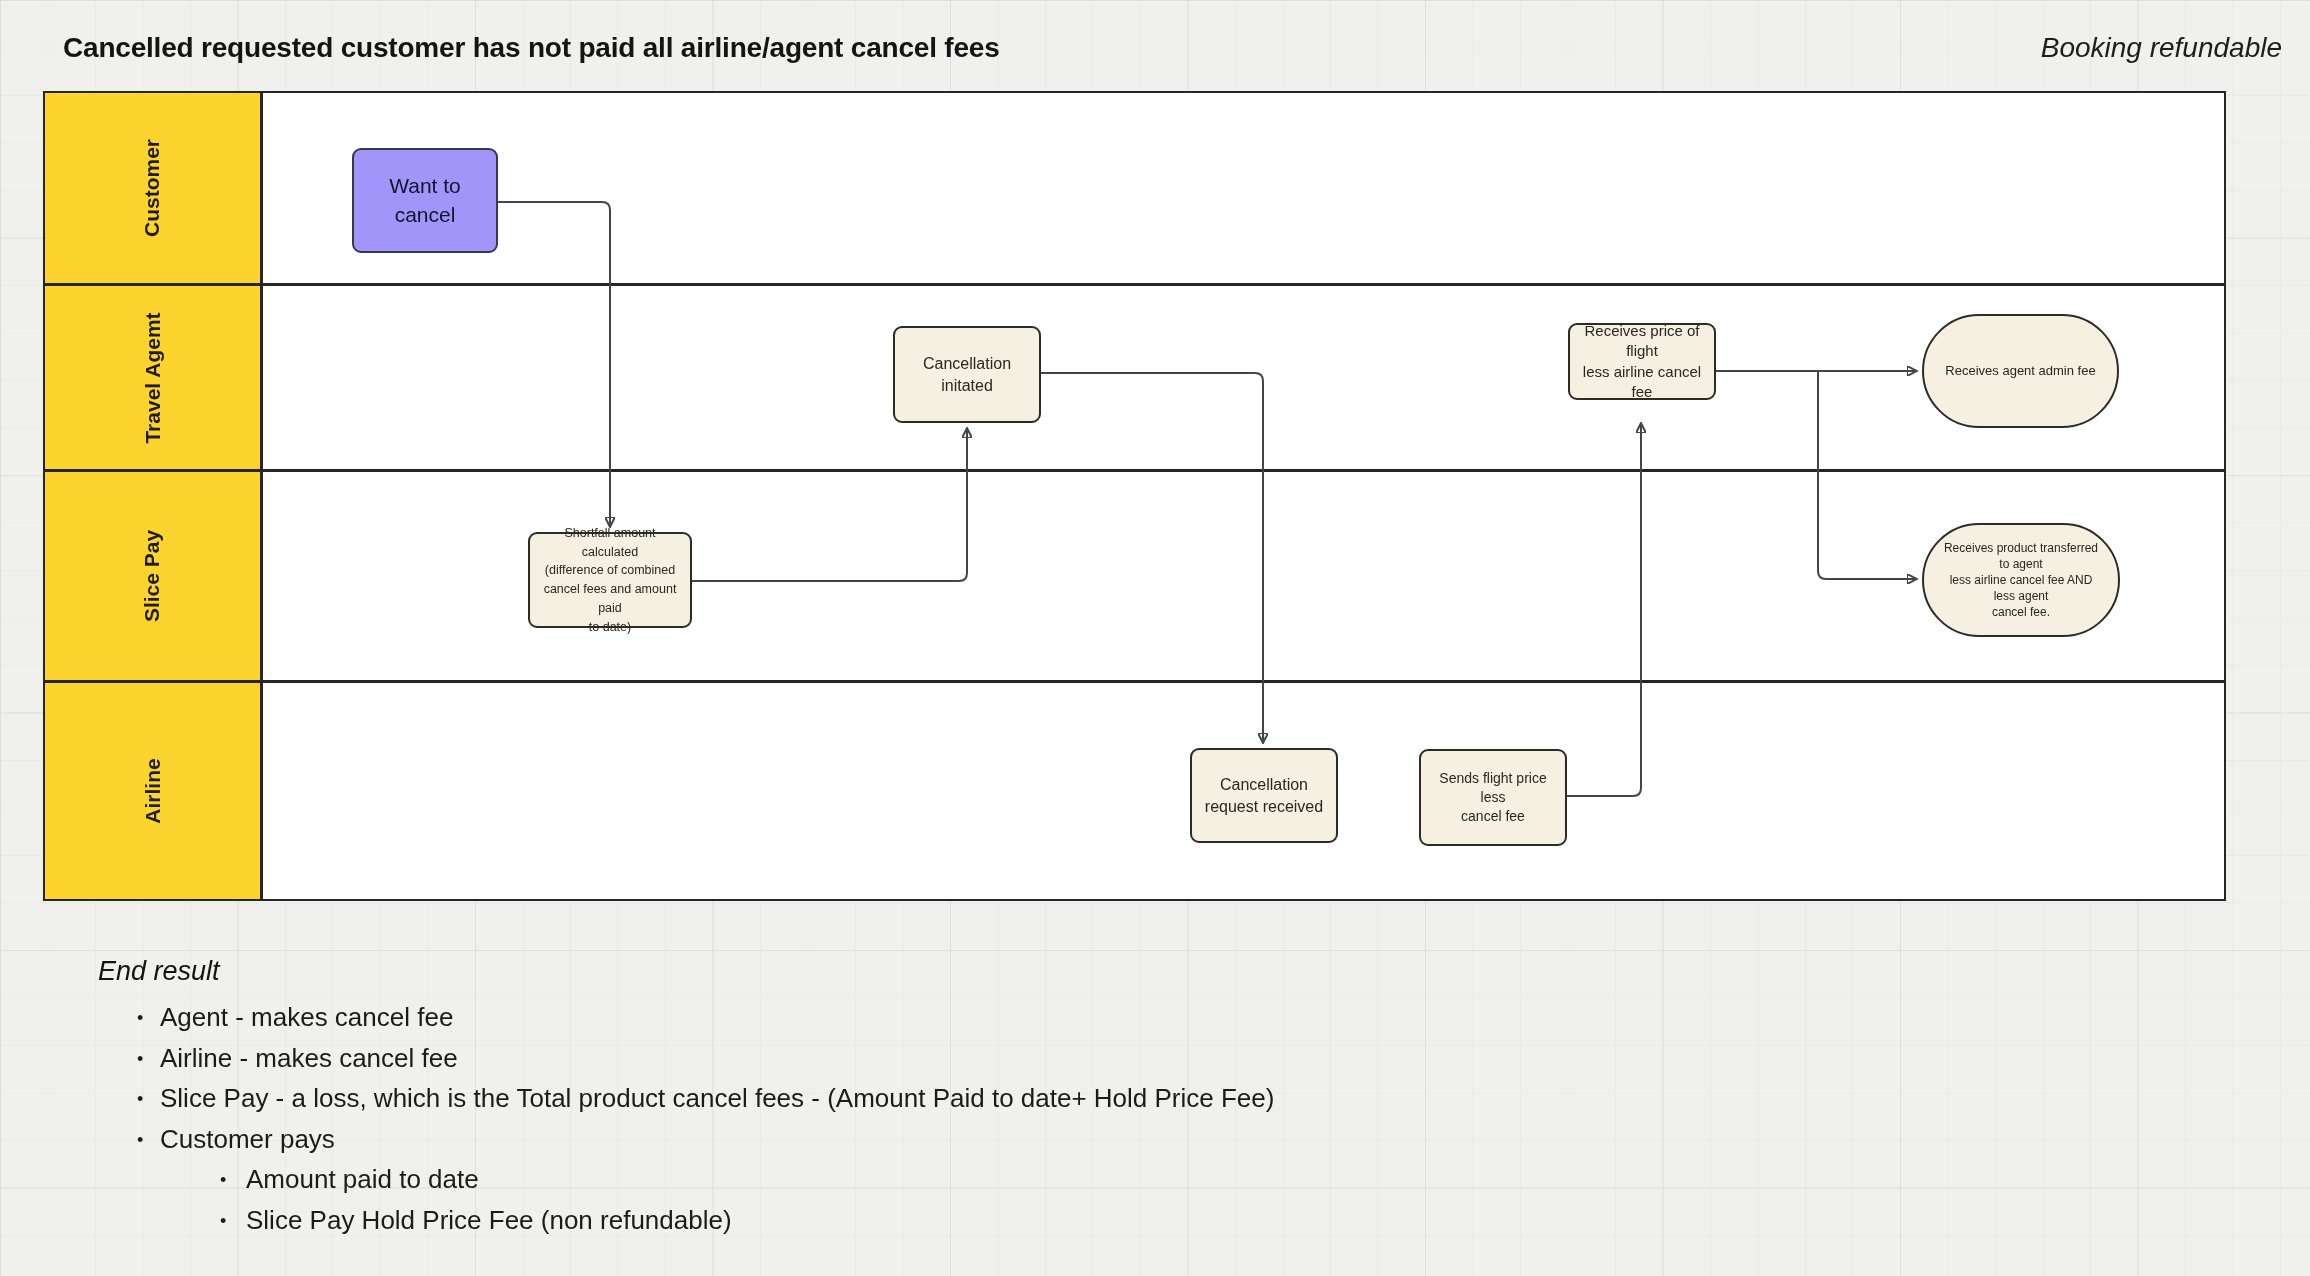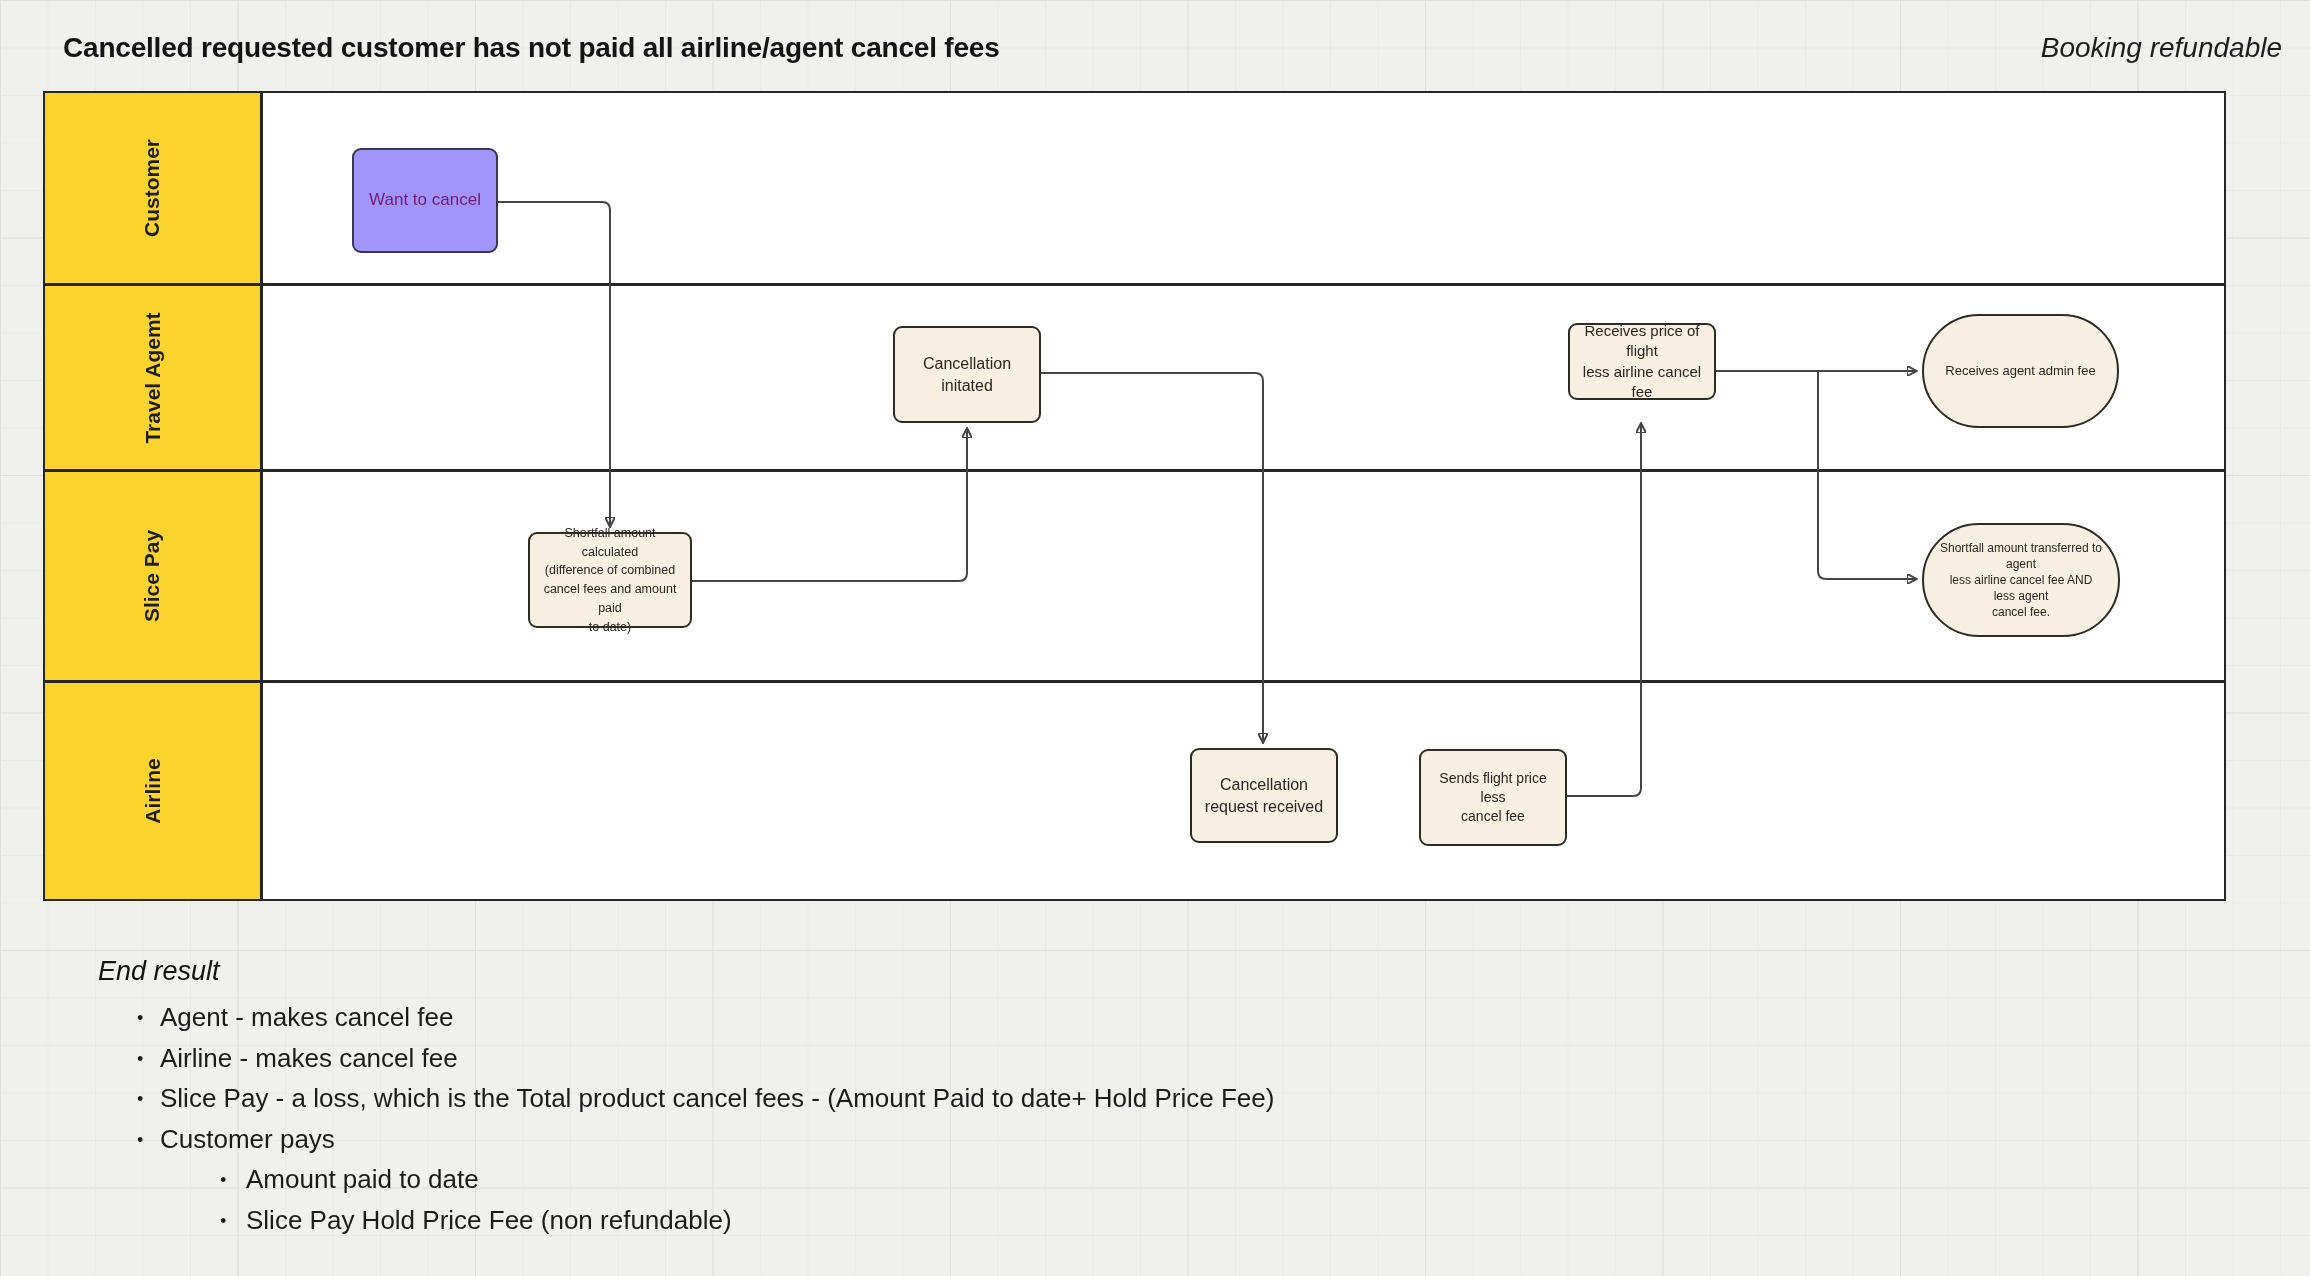--- a/index.html
+++ b/index.html
@@ -40,21 +40,21 @@
     font-weight:700;font-size:21px;color:#1d1d1d;
   }
   .node{
     position:absolute;box-sizing:border-box;
     display:flex;align-items:center;justify-content:center;
     text-align:center;white-space:pre-line;
     background:#f5f0e1;border:2px solid #2e2b25;border-radius:9px;
     color:#2a2620;padding:6px;line-height:1.35;
   }
   #node-want-to-cancel{left:352px;top:148px;width:146px;height:105px;
-    background:#a295fa;border-color:#3a3550;color:#701a75;font-size:17px;}
+    background:#a295fa;border-color:#3a3550;color:#0f172a;font-size:21px;}
   #node-cancellation-initiated{left:893px;top:326px;width:148px;height:97px;font-size:16px;}
   #node-shortfall{left:528px;top:532px;width:164px;height:96px;font-size:12.5px;line-height:1.5;}
   #node-cancellation-request{left:1190px;top:748px;width:148px;height:95px;font-size:16px;}
   #node-sends-flight-price{left:1419px;top:749px;width:148px;height:97px;font-size:14px;}
   #node-receives-price{left:1568px;top:323px;width:148px;height:77px;font-size:15px;}
   #node-retains-fee{left:1922px;top:314px;width:197px;height:114px;border-radius:57px;font-size:13px;}
   #node-receives-amount{left:1922px;top:523px;width:198px;height:114px;border-radius:57px;font-size:12px;padding:10px 14px;}
   .connector-layer{position:absolute;left:0;top:0;width:2310px;height:1276px;}
   .connector-layer path{fill:none;stroke:#454545;stroke-width:2px;}
   .end-result{position:absolute;left:98px;top:956px;color:#1b1b1b;}
@@ -121,21 +121,21 @@
 (difference of combined
 cancel fees and amount paid
 to date)</div>
   <div class="node" id="node-cancellation-request">Cancellation
 request received</div>
   <div class="node" id="node-sends-flight-price">Sends flight price less
 cancel fee</div>
   <div class="node" id="node-receives-price">Receives price of flight
 less airline cancel fee</div>
   <div class="node" id="node-retains-fee">Receives agent admin fee</div>
-  <div class="node" id="node-receives-amount">Shortfall amount transferred to agent
+  <div class="node" id="node-receives-amount">Receives product transferred to agent
 less airline cancel fee AND less agent
 cancel fee.</div>
 
   <div class="end-result">
     <h2>End result</h2>
     <ul>
       <li>Agent - makes cancel fee</li>
       <li>Airline - makes cancel fee</li>
       <li>Slice Pay - a loss, which is the Total product cancel fees - (Amount Paid to date+ Hold Price Fee)</li>
       <li>Customer pays</li>

